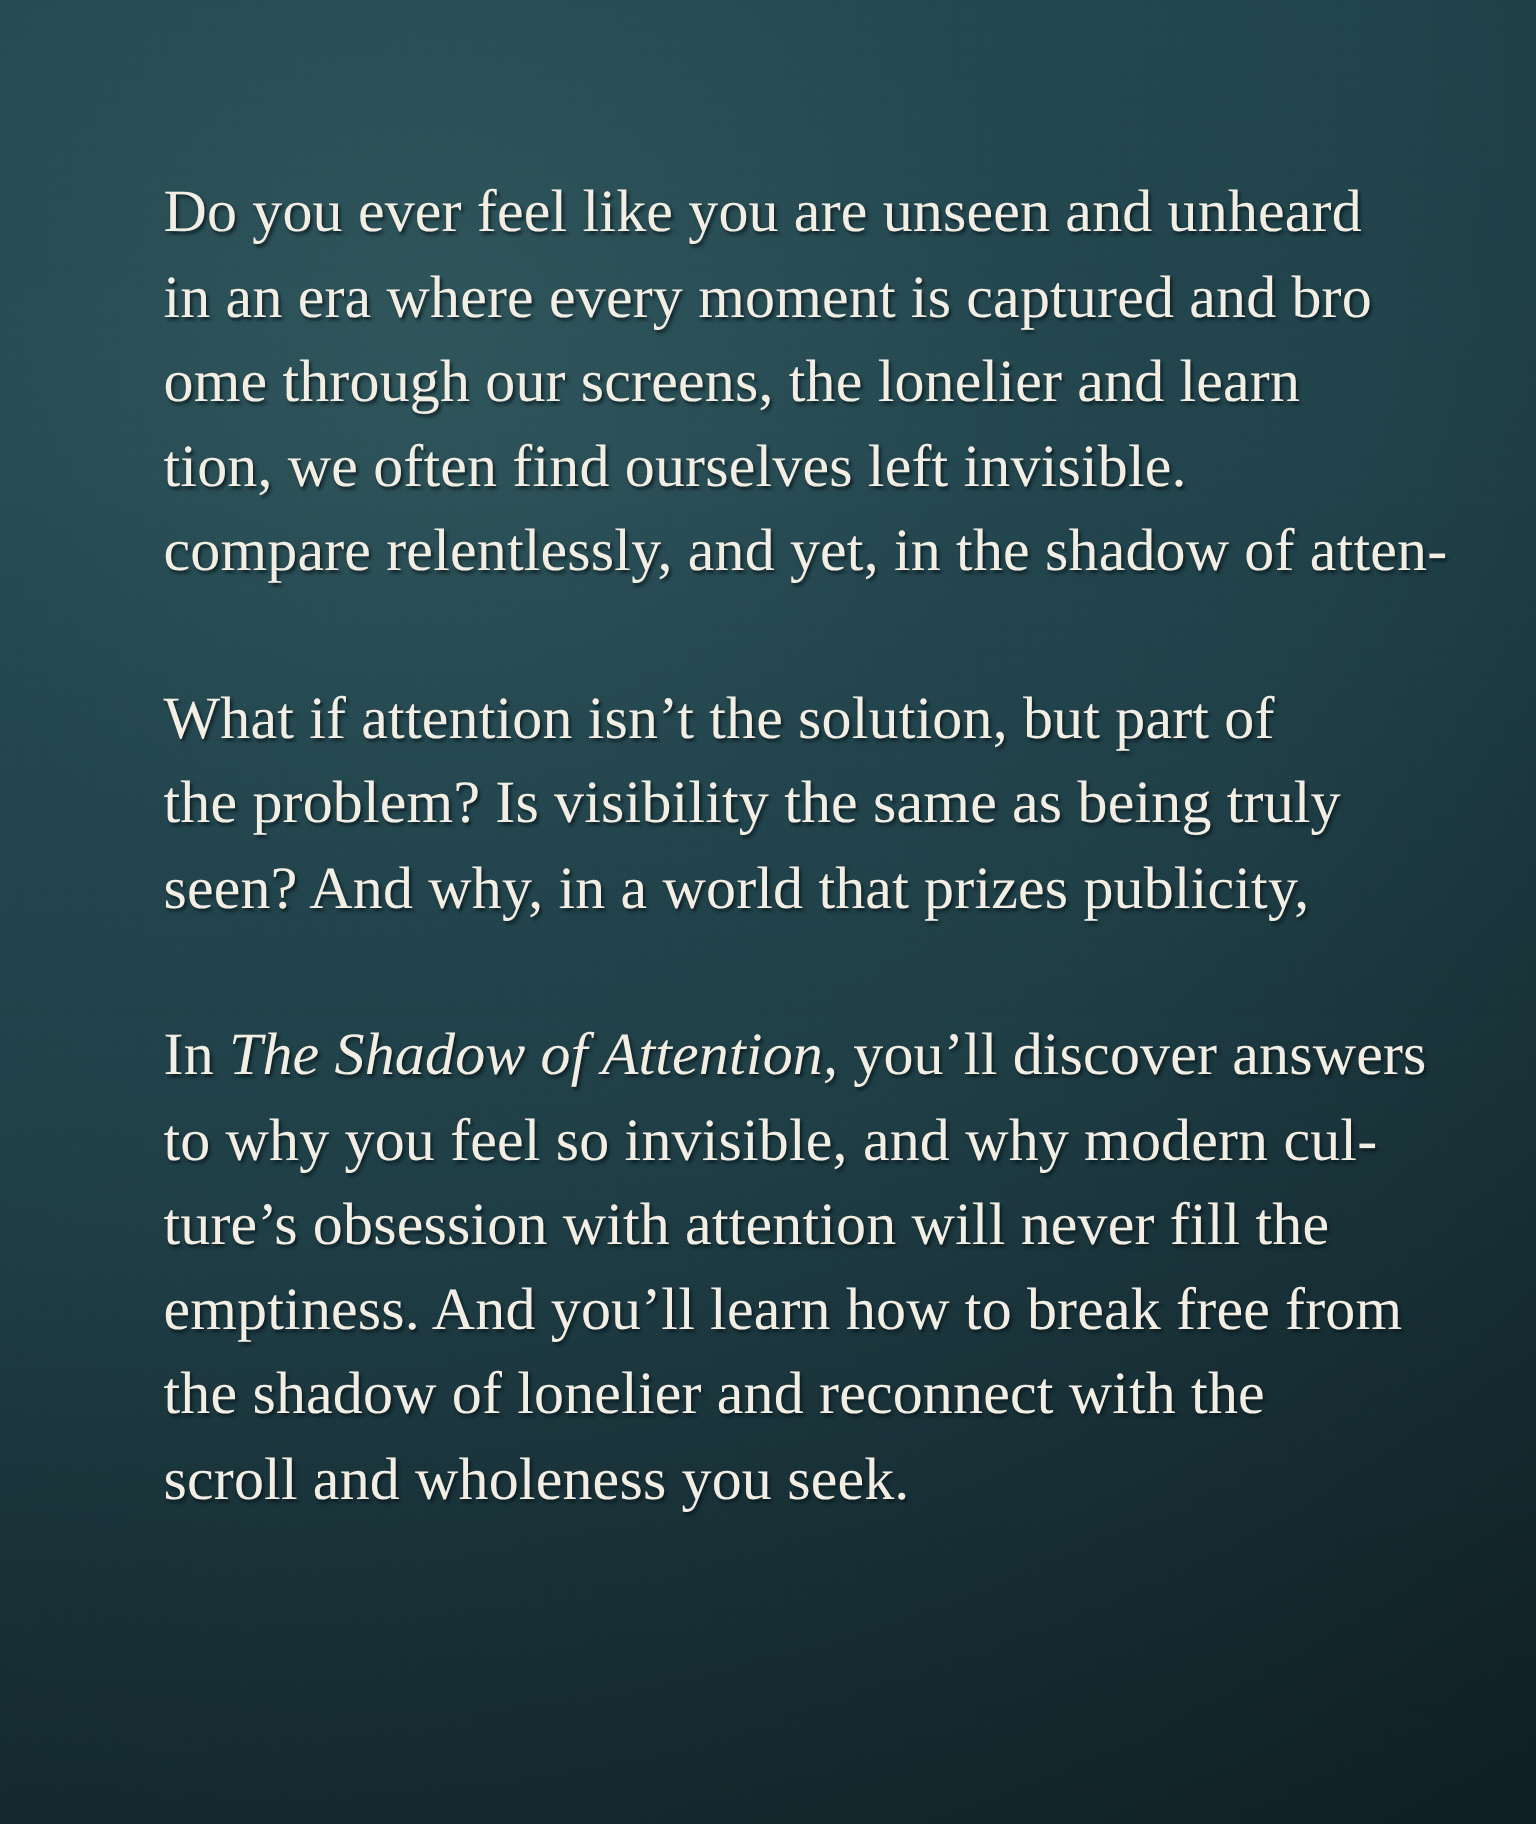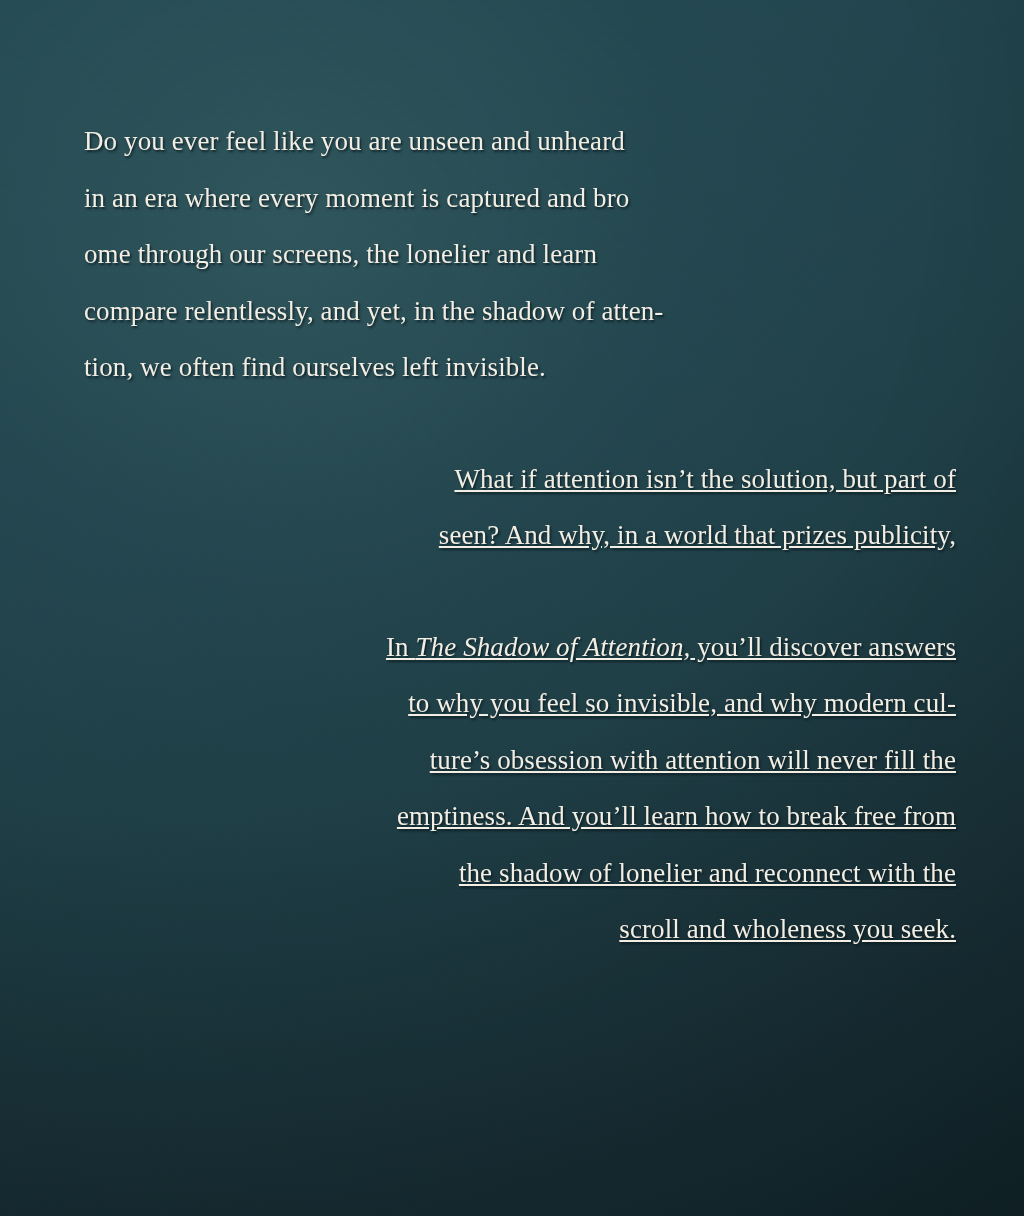--- a/index.html
+++ b/index.html
@@ -56,63 +56,64 @@
     position: absolute;
     inset: 0;
     pointer-events: none;
     background: radial-gradient(140% 110% at 22% 14%,
       rgba(0,0,0,0) 0%, rgba(0,0,0,0) 48%, rgba(0,0,0,0.18) 82%, rgba(0,0,0,0.30) 100%);
   }
 
   
   #blurb-text {
     position: absolute;
-    left: 84px;
+    left: 109px;
     top: 113px;
     width: 872px;
     color: #f3eee4;
-    font-size: 27px;
+    font-size: 40px;
     line-height: 56.5px;
     letter-spacing: 0.1px;
     text-shadow: 1.5px 2px 2.2px rgba(6, 20, 25, 0.72);
     -webkit-font-smoothing: antialiased;
   }
 
   .paragraph { margin: 0; }
   .paragraph + .paragraph { margin-top: 55px; }
 
   
   .justified { text-align: justify; text-align-last: left; }
-  .ragged    { text-align: right; text-decoration: underline; }
+  .ragged    { text-align: left; }
 
   .book-title { font-style: italic; }
 
   
   .lb { display: block; }
 </style>
 </head>
 <body>
 
 <div id="blurb-page">
 
   <div id="grain-overlay"></div>
   <div id="vignette-overlay"></div>
 
   <div id="blurb-text">
 
     <p class="paragraph justified">
       <span class="lb">Do you ever feel like you are unseen and unheard</span>
       <span class="lb">in an era where every moment is captured and bro</span>
       <span class="lb">ome through our screens, the lonelier and learn</span>
+      <span class="lb">tion, we often find ourselves left invisible.</span>
       <span class="lb">compare relentlessly, and yet, in the shadow of atten-</span>
-      <span class="lb">tion, we often find ourselves left invisible.</span>
     </p>
 
     <p class="paragraph ragged">
       <span class="lb">What if attention isn’t the solution, but part of</span>
+      <span class="lb">the problem? Is visibility the same as being truly</span>
       <span class="lb">seen? And why, in a world that prizes publicity,</span>
     </p>
 
     <p class="paragraph ragged">
       <span class="lb"><span>In </span><span class="book-title">The Shadow of Attention,</span><span> you’ll discover answers</span></span>
       <span class="lb">to why you feel so invisible, and why modern cul-</span>
       <span class="lb">ture’s obsession with attention will never fill the</span>
       <span class="lb">emptiness. And you’ll learn how to break free from</span>
       <span class="lb">the shadow of lonelier and reconnect with the</span>
       <span class="lb">scroll and wholeness you seek.</span>

